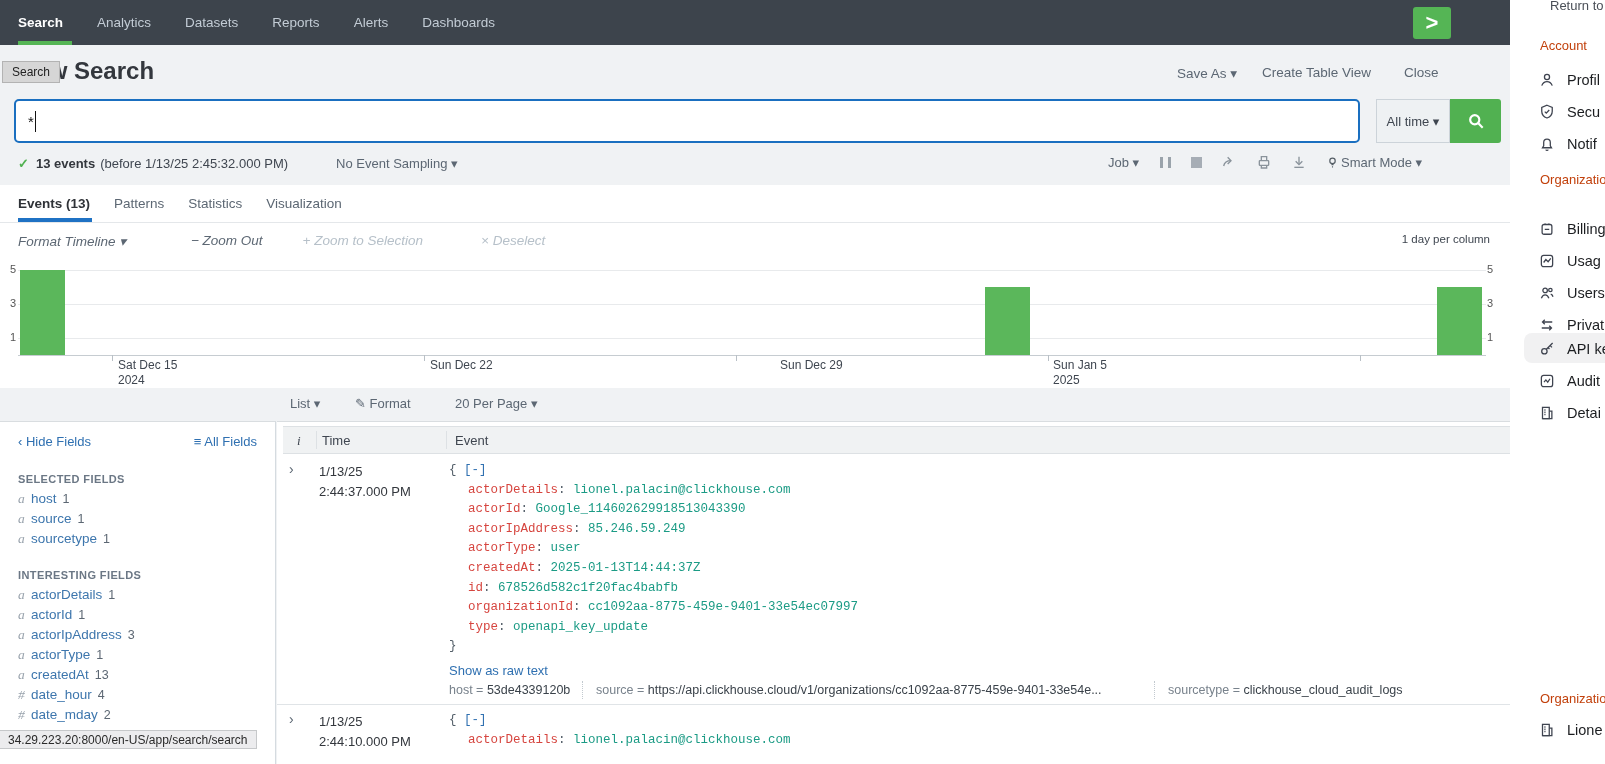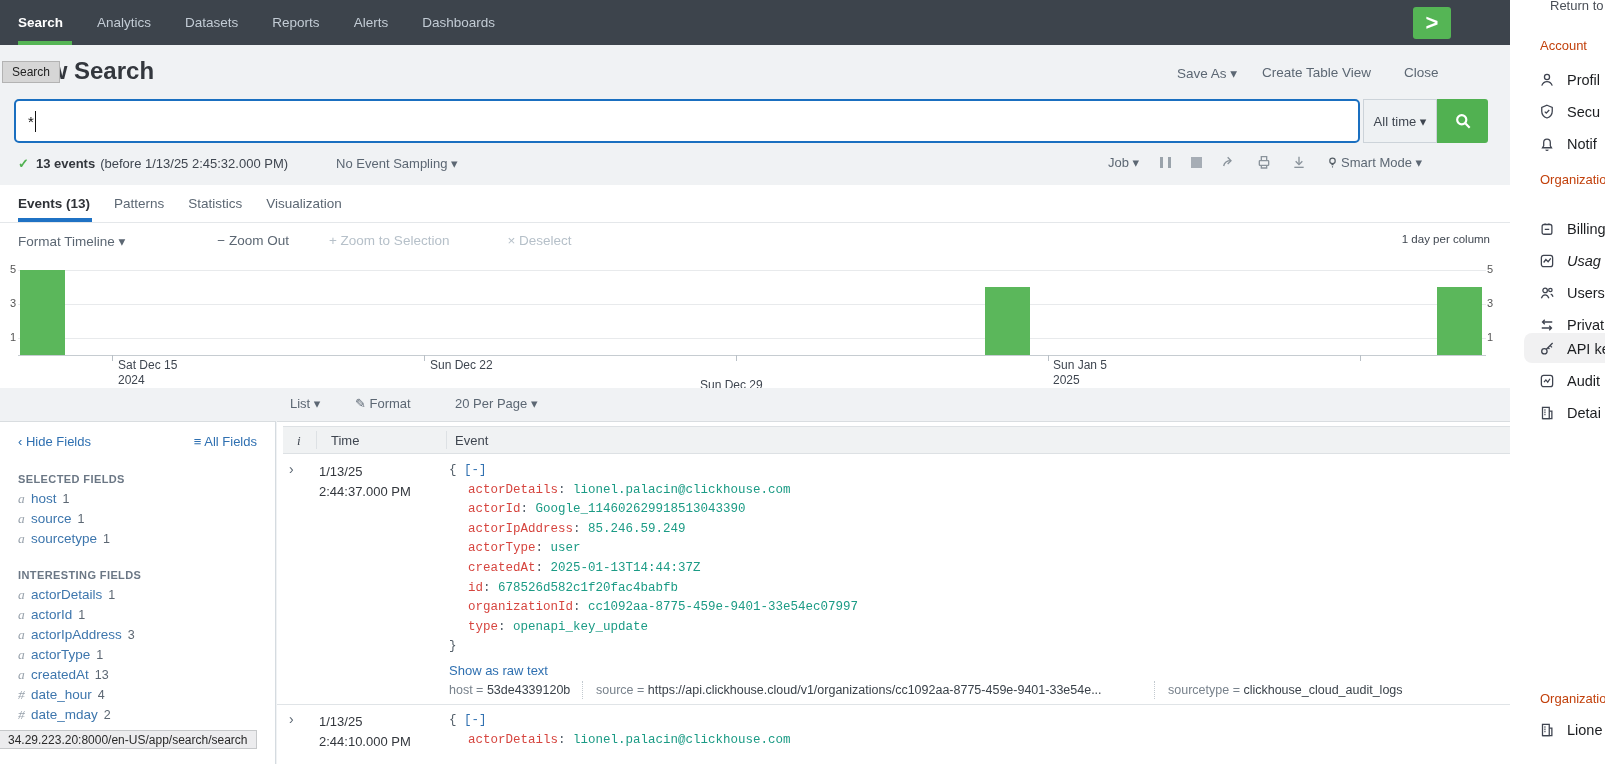--- a/index.html
+++ b/index.html
@@ -27,21 +27,21 @@
   .page-title { position:absolute; left:18px; top:57px; font-size:24px; font-weight:bold; color:#33373d; }
   .hover-badge { position:absolute; left:2px; top:61px; background:#d6d6d6; border:1px solid #b3b3b3;
                  padding:3px 9px; font-size:12px; color:#222; z-index:6; }
   .hdr-action { position:absolute; top:65px; font-size:13.5px; color:#5c6773; cursor:pointer; }
 
   
   .searchbar { position:absolute; left:14px; top:99px; height:44px; display:flex; }
   .search-input { width:1346px; background:#fff; border:2px solid #1a6fc0; border-radius:5px;
                   display:flex; align-items:center; padding-left:12px; font-size:15px; color:#111; }
   .caret-bar { display:inline-block; width:1.5px; height:21px; background:#111; margin-left:1px; }
-  .time-range { width:74px; margin-left:3px; background:#eef1f3; border:1px solid #ccd3d9;
+  .time-range { width:74px; margin-left:16px; background:#eef1f3; border:1px solid #ccd3d9;
                 display:flex; align-items:center; justify-content:center;
                 font-size:13px; color:#3f4650; }
   .search-btn { width:51px; background:#51b151; display:flex; align-items:center; justify-content:center;
                 border-radius:0 3px 3px 0; cursor:pointer; }
 
   
   .statusrow { position:absolute; left:18px; top:152px; height:22px; display:flex;
                align-items:center; font-size:13px; color:#3f4650; }
   .ok-check { color:#51b151; font-weight:bold; margin-right:7px; }
   .ev-count { font-weight:bold; color:#33373d; margin-right:5px; }
@@ -56,22 +56,22 @@
   .tabsbar { position:absolute; left:0; top:185px; width:100%; height:37px; background:#fff; display:flex; padding-left:18px; }
   .tab { font-size:13.5px; color:#5c6773; display:flex; align-items:center; padding:0 12px;
          position:relative; cursor:pointer; }
   .tab:first-child { padding-left:0; }
   .tab.active { color:#2f3237; font-weight:bold; }
   .tab.active::after { content:""; position:absolute; left:0; right:10px; bottom:0; height:4px; background:#1f72c4; }
 
   
   .timelinebar { position:absolute; left:0; top:222px; width:100%; height:36px; background:#fff;
                  border-top:1px solid #e4e7ea; display:flex; align-items:center; font-size:13.5px; }
-  .tl-item { color:#5c6773; margin-left:18px; cursor:pointer; }
-  .tl-item.zoomout { margin-left:92px; }
+  .tl-item { color:#5c6773; margin-left:18px; cursor:pointer;font-style:italic; }
+  .tl-item.zoomout { margin-left:65px; }
   .tl-item.disabled { color:#b6c0c9; cursor:default; }
   .tl-scale { position:absolute; right:20px; top:10px; font-size:11.5px; color:#3f4650; }
 
   
   .chart { position:absolute; left:0; top:258px; width:100%; height:130px; background:#fff; }
   .grid { position:absolute; left:18px; right:24px; height:1px; background:#e8eaec; }
   .baseline { position:absolute; left:18px; right:24px; top:97px; height:1px; background:#c6ccd1; }
   .ylab { position:absolute; font-size:11px; color:#555; width:12px; text-align:right; }
   .ylab.r { text-align:left; }
   .bar { position:absolute; bottom:33px; width:45px; background:#5bb75b; }
@@ -248,21 +248,21 @@
     <div class="tick" style="left:736px;"></div>
     <div class="tick" style="left:1048px;"></div>
     <div class="tick" style="left:1360px;"></div>
     <div class="xlab" style="left:118px;">
         <div>Sat Dec 15</div>
         <div>2024</div>
       </div>
     <div class="xlab" style="left:430px;">
         <div>Sun Dec 22</div>
       </div>
-    <div class="xlab" style="left:700px;margin-top:20px;">
+    <div class="xlab" style="left:780px;">
         <div>Sun Dec 29</div>
       </div>
     <div class="xlab" style="left:1053px;">
         <div>Sun Jan 5</div>
         <div>2025</div>
       </div>
     <div class="xlab" style="left:1324px;margin-top:48px;">
         <div>Sun Jan 12</div>
       </div>
   </div>
@@ -290,21 +290,21 @@
     <div class="f-row"><span class="f-pre">a</span><span class="f-name">actorType</span><span class="f-count">1</span></div>
     <div class="f-row"><span class="f-pre">a</span><span class="f-name">createdAt</span><span class="f-count">13</span></div>
     <div class="f-row"><span class="f-pre">#</span><span class="f-name">date_hour</span><span class="f-count">4</span></div>
     <div class="f-row"><span class="f-pre">#</span><span class="f-name">date_mday</span><span class="f-count">2</span></div>
     <div class="f-row"><span class="f-pre">#</span><span class="f-name">date_minute</span><span class="f-count"></span></div>
   </div>
 
   <div class="events">
     <div class="ehead">
       <span class="eh-lab eh-i" style="left:14px;">i</span>
-      <span class="eh-lab" style="left:48px;">Time</span>
+      <span class="eh-lab" style="left:39px;">Time</span>
       <span class="eh-lab" style="left:172px;">Event</span>
       <span class="sep" style="left:33px;"></span>
         <span class="sep" style="left:163px;"></span>
     </div>
 
     <div class="erow" style="top:33px; height:249px;">
       <span class="chev">›</span>
       <div class="etime">
         <div>1/13/25</div>
           <div>2:44:37.000 PM</div>
@@ -376,21 +376,21 @@
 
   <div class="chs-h" style="top:172px;">Organizatio</div>
 
   <div class="chs-item" style="top:220px;">
     <svg width="18" height="18" viewBox="0 0 24 24" fill="none" stroke="#3f4450" stroke-width="1.7">
         <rect x="5.5" y="6" width="13" height="13" rx="2.5"></rect>
         <path d="M9.5 6V4.5M14.5 6V4.5M9 12.5h6"></path>
       </svg>
     <span>Billing</span>
     </div>
-  <div class="chs-item" style="top:252px;font-style:italic;">
+  <div class="chs-item" style="top:252px;">
     <svg width="18" height="18" viewBox="0 0 24 24" fill="none" stroke="#3f4450" stroke-width="1.7">
         <rect x="4.5" y="4.5" width="15" height="15" rx="3"></rect>
         <path d="M7.5 14l3-4 3 3 3.5-4.5"></path>
       </svg>
     <span>Usag</span>
     </div>
   <div class="chs-item" style="top:284px;">
     <svg width="18" height="18" viewBox="0 0 24 24" fill="none" stroke="#3f4450" stroke-width="1.7">
         <circle cx="9.5" cy="8.5" r="3"></circle>
         <path d="M4.5 19c1-3 2.8-4.5 5-4.5s4 1.5 5 4.5"></path>

